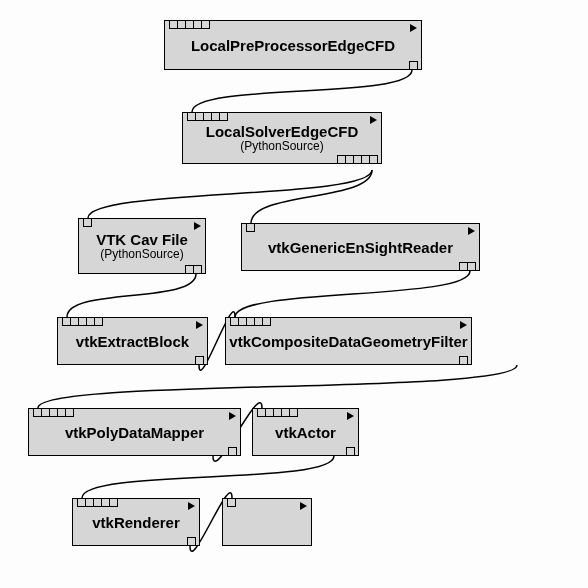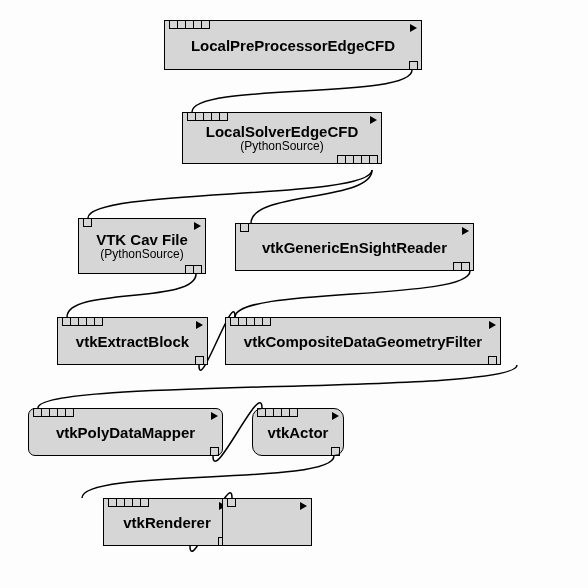--- a/index.html
+++ b/index.html
@@ -129,21 +129,21 @@
       <div class="ports-top">
         <div class="port"></div>
       </div>
       <div class="ports-bottom">
         <div class="port"></div>
         <div class="port"></div>
       </div>
       <div class="tri"></div>
       <div class="label">VTK Cav File<br><span class="sublabel">(PythonSource)</span></div>
     </div>
-    <div class="node" style="left: 235px; top: 223px; width: 239px; height: 48px;">
+    <div class="node" style="left: 241px; top: 223px; width: 239px; height: 48px;">
       <div class="ports-top">
         <div class="port"></div>
       </div>
       <div class="ports-bottom">
         <div class="port"></div>
         <div class="port"></div>
       </div>
       <div class="tri"></div>
       <div class="label">vtkGenericEnSightReader</div>
     </div>
@@ -154,63 +154,63 @@
         <div class="port"></div>
         <div class="port"></div>
         <div class="port"></div>
       </div>
       <div class="ports-bottom">
         <div class="port"></div>
       </div>
       <div class="tri"></div>
       <div class="label">vtkExtractBlock</div>
     </div>
-    <div class="node" style="left: 225px; top: 317px; width: 276px; height: 48px;">
+    <div class="node" style="left: 225px; top: 317px; width: 247px; height: 48px;">
       <div class="ports-top">
         <div class="port"></div>
         <div class="port"></div>
         <div class="port"></div>
         <div class="port"></div>
         <div class="port"></div>
       </div>
       <div class="ports-bottom">
         <div class="port"></div>
       </div>
       <div class="tri"></div>
       <div class="label">vtkCompositeDataGeometryFilter</div>
     </div>
-    <div class="node" style="left: 28px; top: 408px; width: 195px; height: 48px; border-radius: 7px;">
+    <div class="node" style="left: 28px; top: 408px; width: 213px; height: 48px;">
       <div class="ports-top">
         <div class="port"></div>
         <div class="port"></div>
         <div class="port"></div>
         <div class="port"></div>
         <div class="port"></div>
       </div>
       <div class="ports-bottom">
         <div class="port"></div>
       </div>
       <div class="tri"></div>
       <div class="label">vtkPolyDataMapper</div>
     </div>
-    <div class="node" style="left: 252px; top: 408px; width: 92px; height: 48px; border-radius: 10px;">
+    <div class="node" style="left: 252px; top: 408px; width: 107px; height: 48px;">
       <div class="ports-top">
         <div class="port"></div>
         <div class="port"></div>
         <div class="port"></div>
         <div class="port"></div>
         <div class="port"></div>
       </div>
       <div class="ports-bottom">
         <div class="port"></div>
       </div>
       <div class="tri"></div>
       <div class="label">vtkActor</div>
     </div>
-    <div class="node" style="left: 72px; top: 498px; width: 128px; height: 48px; margin-left: 31px;">
+    <div class="node" style="left: 72px; top: 498px; width: 128px; height: 48px;">
       <div class="ports-top">
         <div class="port"></div>
         <div class="port"></div>
         <div class="port"></div>
         <div class="port"></div>
         <div class="port"></div>
       </div>
       <div class="ports-bottom">
         <div class="port"></div>
       </div>

